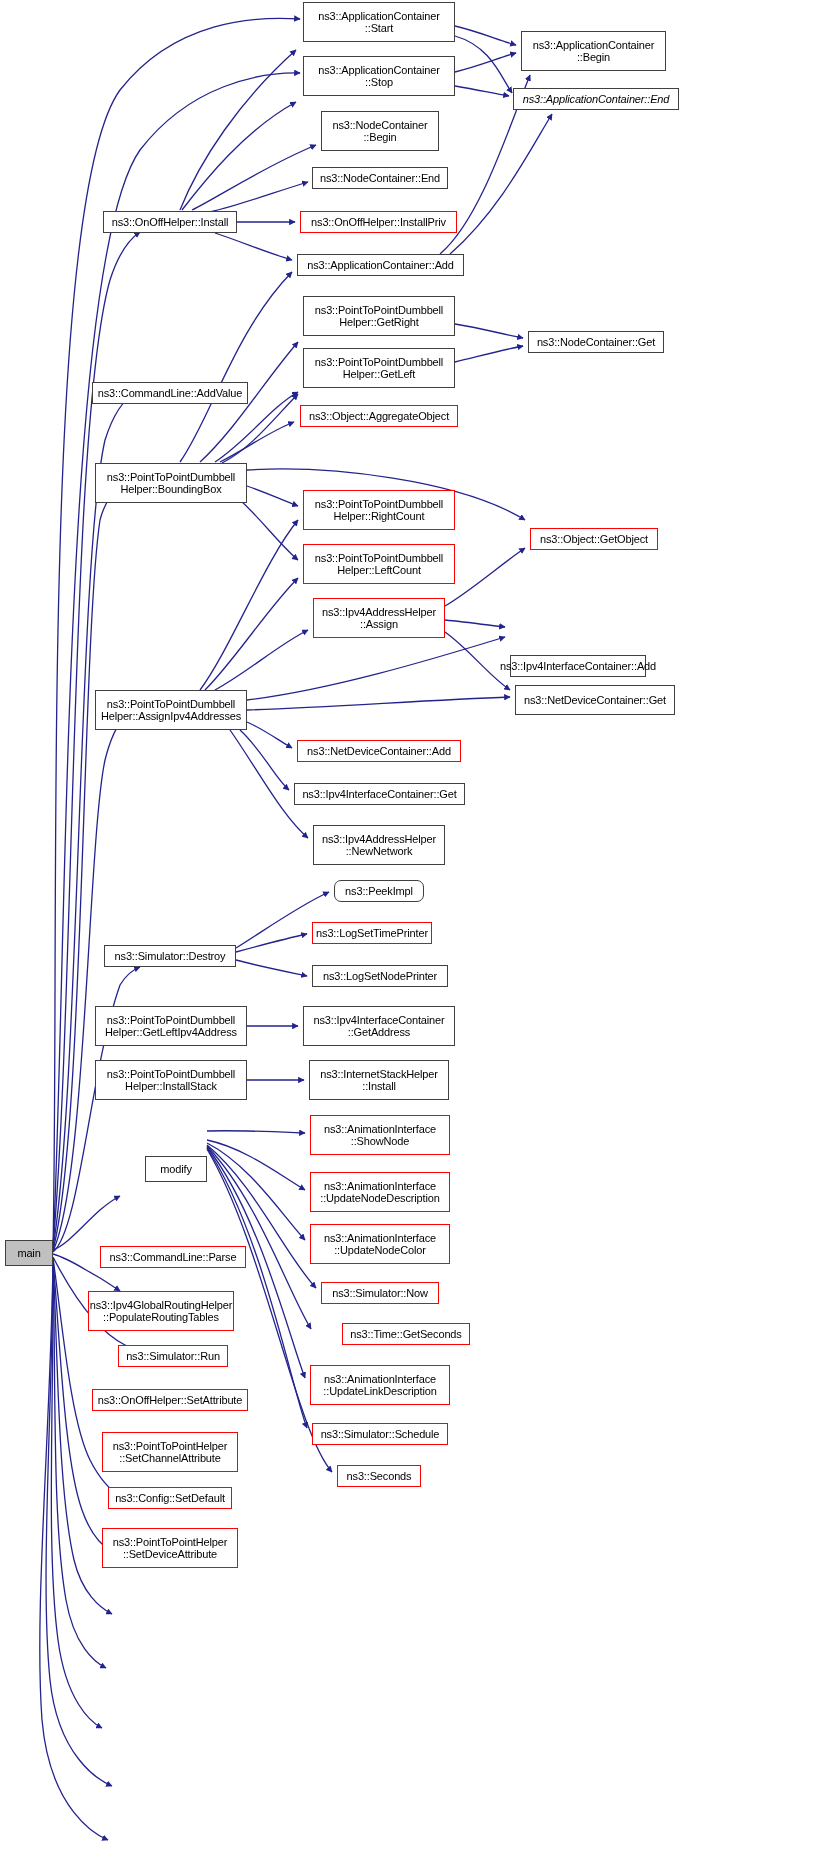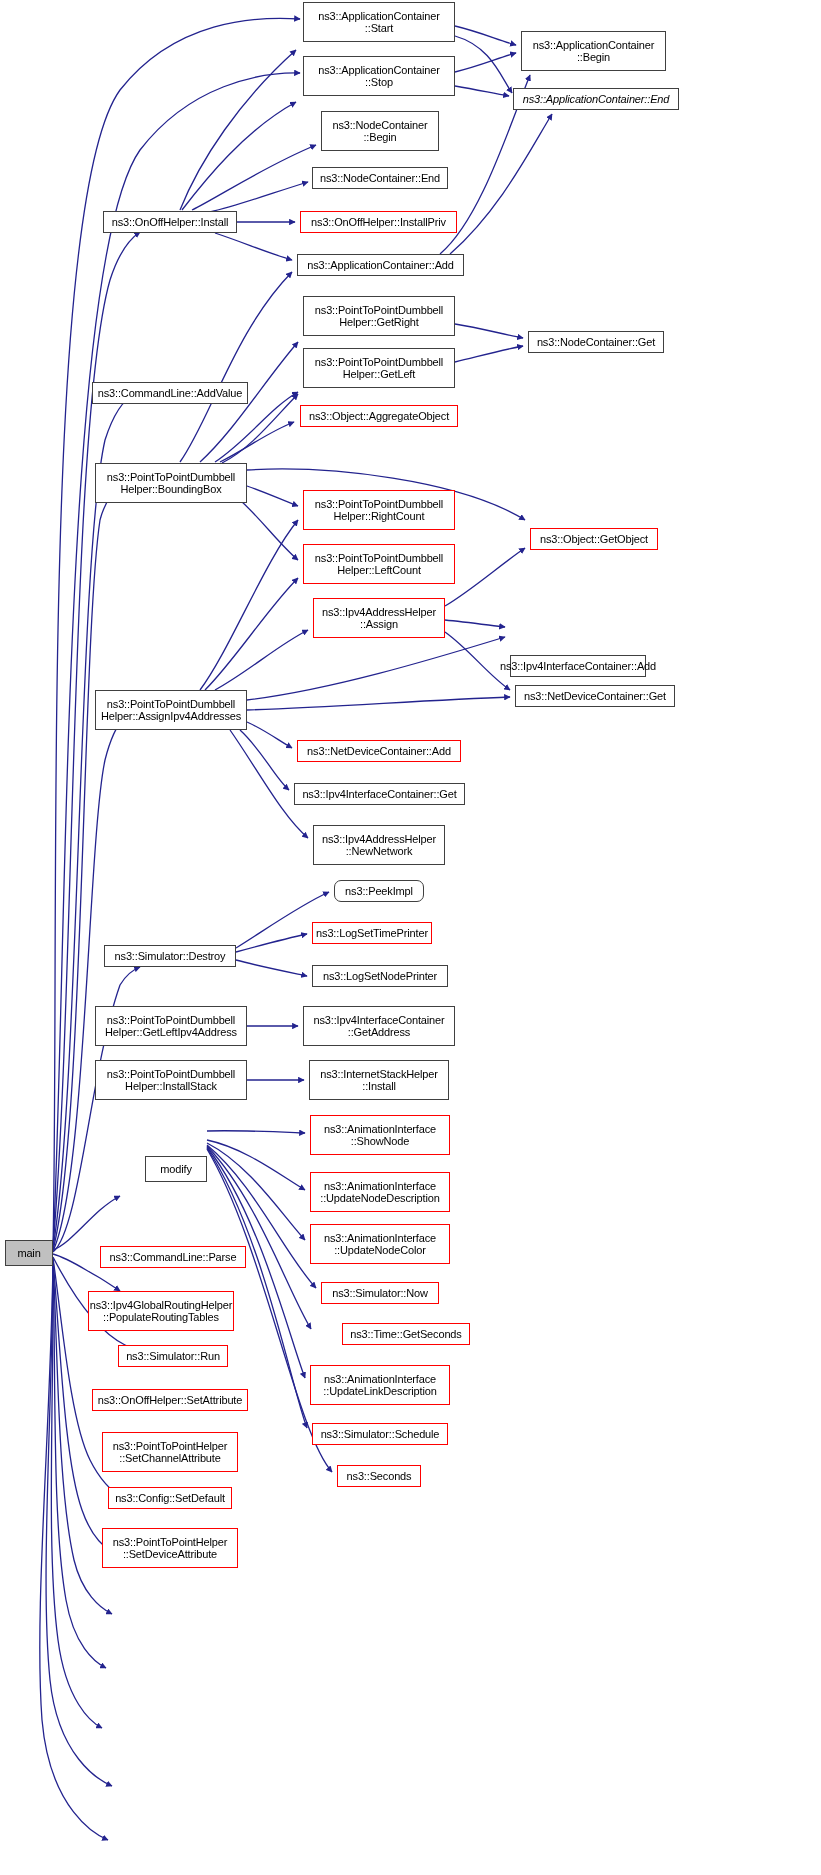--- a/index.html
+++ b/index.html
@@ -150,21 +150,21 @@
       <div class="node" style="left: 95px; top: 463px; width: 152px; height: 40px;">ns3::PointToPointDumbbell
 Helper::BoundingBox</div>
       <div class="node red" style="left: 303px; top: 490px; width: 152px; height: 40px;">ns3::PointToPointDumbbell
 Helper::RightCount</div>
       <div class="node red" style="left: 530px; top: 528px; width: 128px; height: 19px;">ns3::Object::GetObject</div>
       <div class="node red" style="left: 303px; top: 544px; width: 152px; height: 40px;">ns3::PointToPointDumbbell
 Helper::LeftCount</div>
       <div class="node red" style="left: 313px; top: 598px; width: 132px; height: 40px;">ns3::Ipv4AddressHelper
 ::Assign</div>
       <div class="node" style="left: 510px; top: 617px; width: 136px; height: 22px; margin-top: 38px;">ns3::Ipv4InterfaceContainer::Add</div>
-      <div class="node" style="left: 515px; top: 685px; width: 160px; height: 22px;">ns3::NetDeviceContainer::Get</div>
+      <div class="node" style="left: 515px; top: 685px; width: 160px; height: 30px;">ns3::NetDeviceContainer::Get</div>
       <div class="node" style="left: 95px; top: 690px; width: 152px; height: 40px;">ns3::PointToPointDumbbell
 Helper::AssignIpv4Addresses</div>
       <div class="node red" style="left: 297px; top: 740px; width: 164px; height: 22px;">ns3::NetDeviceContainer::Add</div>
       <div class="node" style="left: 294px; top: 783px; width: 171px; height: 22px;">ns3::Ipv4InterfaceContainer::Get</div>
       <div class="node" style="left: 313px; top: 825px; width: 132px; height: 40px;">ns3::Ipv4AddressHelper
 ::NewNetwork</div>
       <div class="node" style="left: 334px; top: 880px; width: 90px; height: 22px; border-radius: 7px;">ns3::PeekImpl</div>
       <div class="node red" style="left: 312px; top: 922px; width: 120px; height: 22px;">ns3::LogSetTimePrinter</div>
       <div class="node" style="left: 104px; top: 945px; width: 132px; height: 22px;">ns3::Simulator::Destroy</div>
       <div class="node" style="left: 312px; top: 965px; width: 136px; height: 22px;">ns3::LogSetNodePrinter</div>

